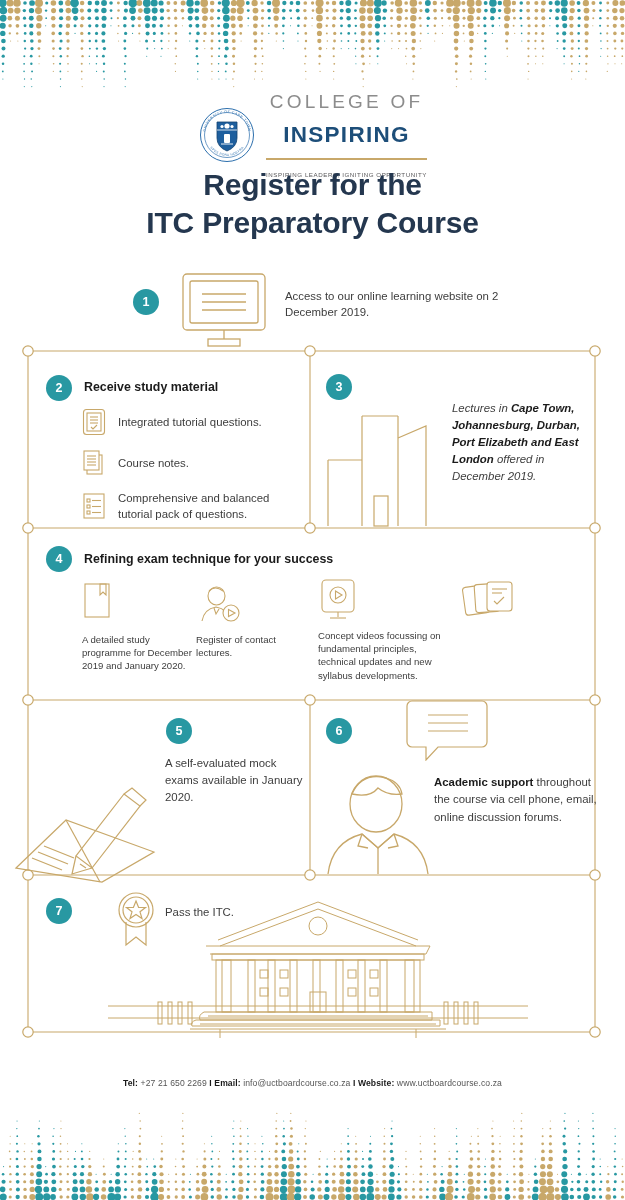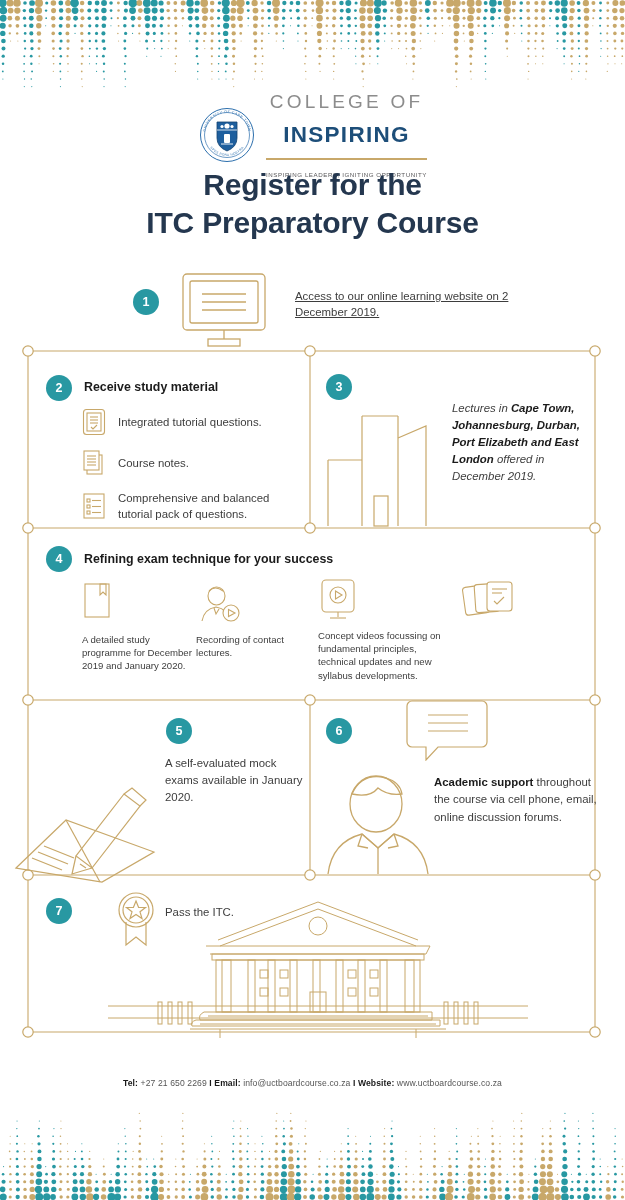--- a/index.html
+++ b/index.html
@@ -1549,21 +1549,21 @@
     <svg width="88" height="76" viewBox="0 0 88 76" fill="none" stroke="#c8a86a" stroke-width="1.3">
       <rect x="3" y="2" width="82" height="56" rx="4"></rect>
       <rect x="10" y="9" width="68" height="42" rx="2"></rect>
       <line x1="22" y1="22" x2="66" y2="22"></line>
       <line x1="22" y1="30" x2="66" y2="30"></line>
       <line x1="22" y1="38" x2="66" y2="38"></line>
       <line x1="44" y1="58" x2="44" y2="67"></line>
       <rect x="28" y="67" width="32" height="7"></rect>
     </svg>
   </div>
-  <div class="blk body-txt" style="left:295px;top:288px;width:225px;text-decoration:underline;">Access to our online learning website on 2 December 2019.</div>
+  <div class="blk body-txt" style="left:285px;top:288px;width:225px;">Access to our online learning website on 2 December 2019.</div>
 
   <div class="badge" style="left:46px;top:375px;">2</div>
   <div class="blk head-txt" style="left:84px;top:380px;">Receive study material</div>
 
   <div class="blk" style="left:82px;top:408px;width:210px;">
     <div class="s2row">
       <span class="ic">
         <svg width="24" height="28" viewBox="0 0 24 28" fill="none" stroke="#c8a86a" stroke-width="1.1">
           <rect x="1.5" y="1.5" width="21" height="25" rx="3"></rect>
           <rect x="5" y="5" width="14" height="18"></rect>
@@ -1637,21 +1637,21 @@
     <div class="ic">
       <svg width="48" height="42" viewBox="0 0 48 42" fill="none" stroke="#c8a86a" stroke-width="1.1">
         <path d="M12,14 a8.5,9 0 1,1 17,0 a8.5,9 0 1,1 -17,0"></path>
         <path d="M13,9 q6,-6 14,0"></path>
         <path d="M6,39 q2,-12 14,-14 q12,2 14,14"></path>
         <path d="M18,26 l2,6 l3,-5"></path>
         <circle cx="35" cy="31" r="8" fill="#fff"></circle>
         <polygon points="32.5,27.5 39,31 32.5,34.5"></polygon>
       </svg>
     </div>
-    <div class="tx">Recording of contact lectures.</div>
+    <div class="tx">Register of contact lectures.</div>
   </div>
 
   <div class="s4col" style="left:318px;top:578px;width:134px;">
     <div class="ic">
       <svg width="40" height="44" viewBox="0 0 40 44" fill="none" stroke="#c8a86a" stroke-width="1.1">
         <rect x="4" y="2" width="32" height="32" rx="4"></rect>
         <circle cx="20" cy="17" r="8"></circle>
         <polygon points="17.5,13 24,17 17.5,21"></polygon>
         <line x1="20" y1="34" x2="20" y2="39"></line>
         <line x1="12" y1="40" x2="28" y2="40"></line>

